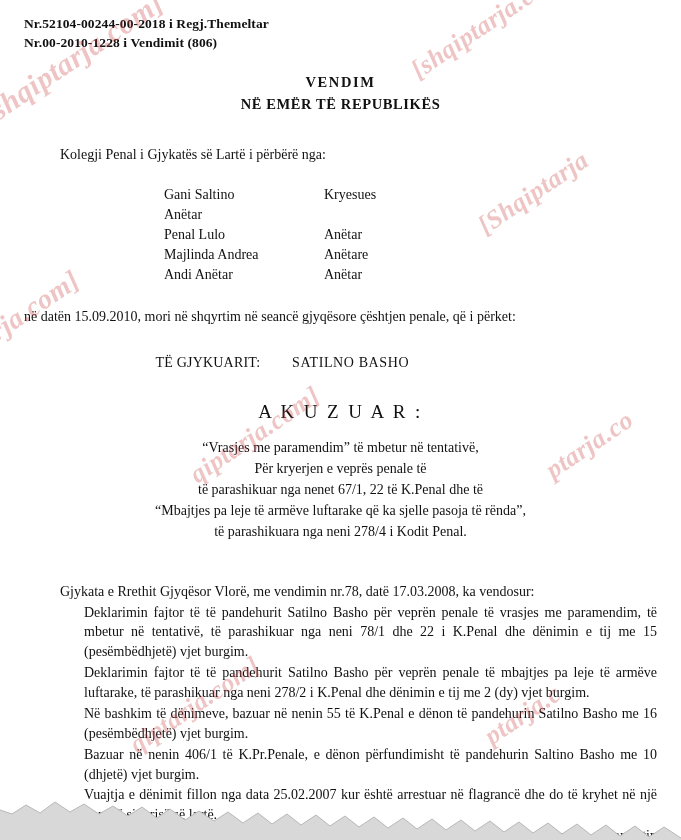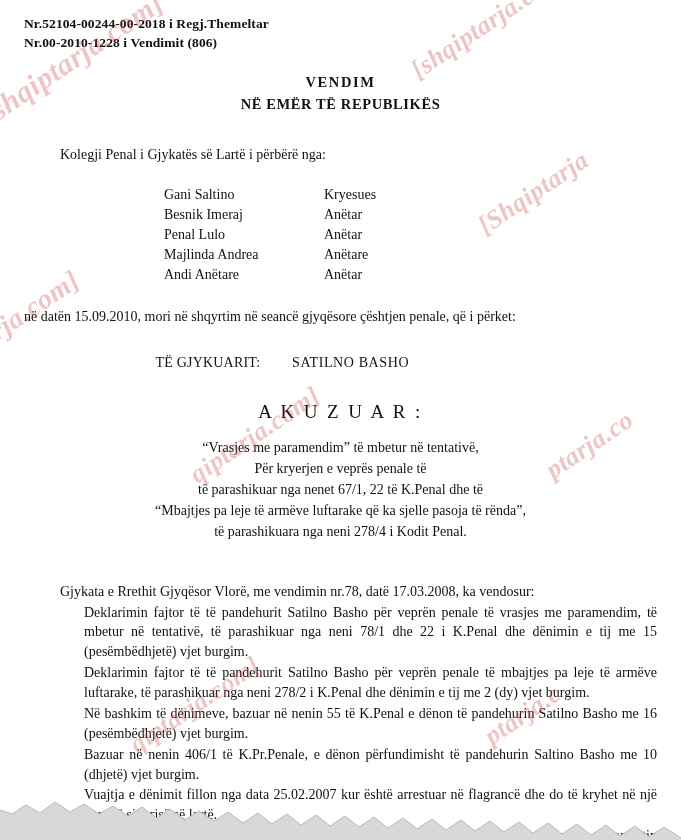--- a/index.html
+++ b/index.html
@@ -166,33 +166,32 @@
     </div>
 
     <div class="intro">Kolegji Penal i Gjykatës së Lartë i përbërë nga:</div>
 
     <div class="panel-table">
       <div class="panel-row">
         <span class="panel-name">Gani Saltino</span>
         <span class="panel-role">Kryesues</span>
       </div>
       <div class="panel-row">
-        <span class="panel-name">Besnik Imeraj</span>
         <span class="panel-role">Anëtar</span>
       </div>
       <div class="panel-row">
         <span class="panel-name">Penal Lulo</span>
         <span class="panel-role">Anëtar</span>
       </div>
       <div class="panel-row">
         <span class="panel-name">Majlinda Andrea</span>
         <span class="panel-role">Anëtare</span>
       </div>
       <div class="panel-row">
-        <span class="panel-name">Andi Anëtare</span>
+        <span class="panel-name">Andi Anëtar</span>
         <span class="panel-role">Anëtar</span>
       </div>
     </div>
 
     <div class="date-line">në datën 15.09.2010, mori në shqyrtim në seancë gjyqësore çështjen penale, që i përket:</div>
 
     <div class="judged-row">
       <span class="judged-label">TË GJYKUARIT:</span>
       <span class="judged-name">SATILNO BASHO</span>
     </div>

